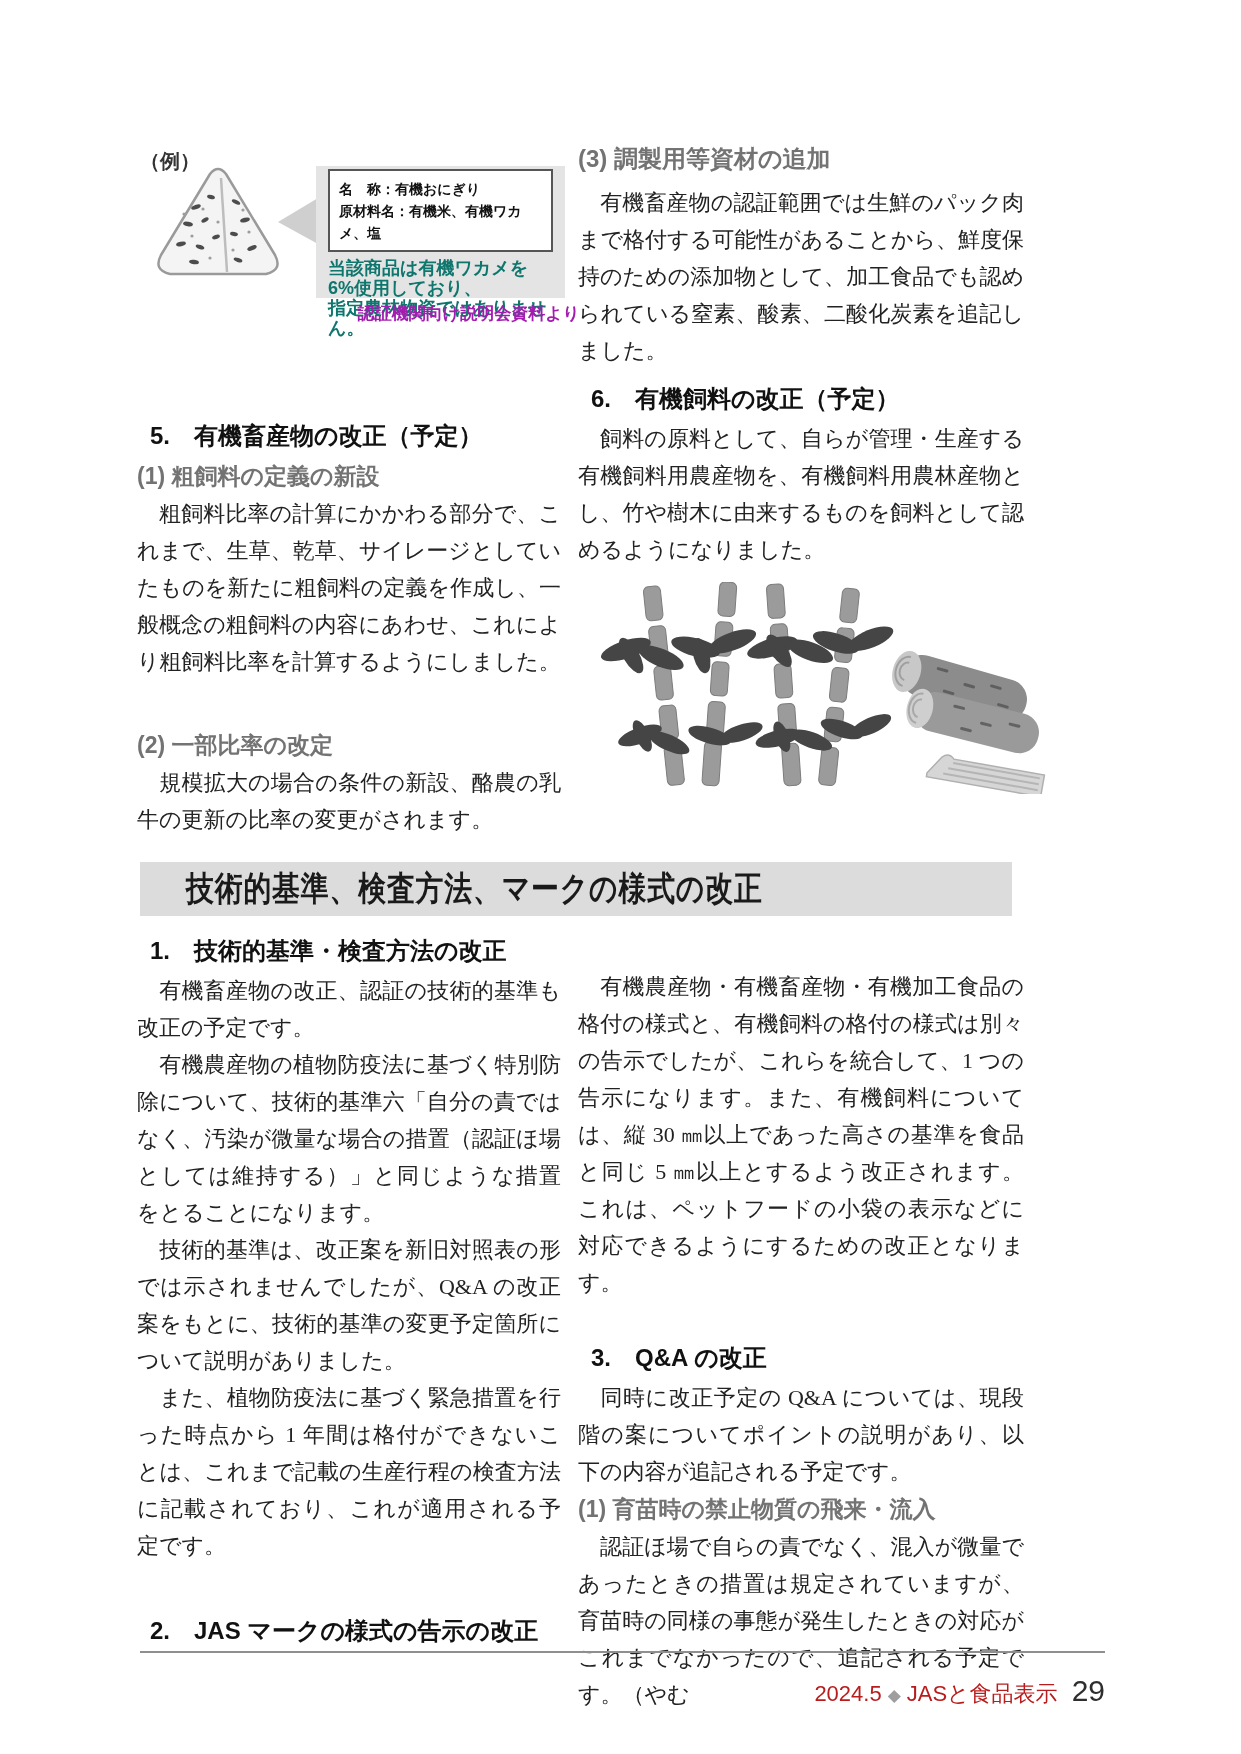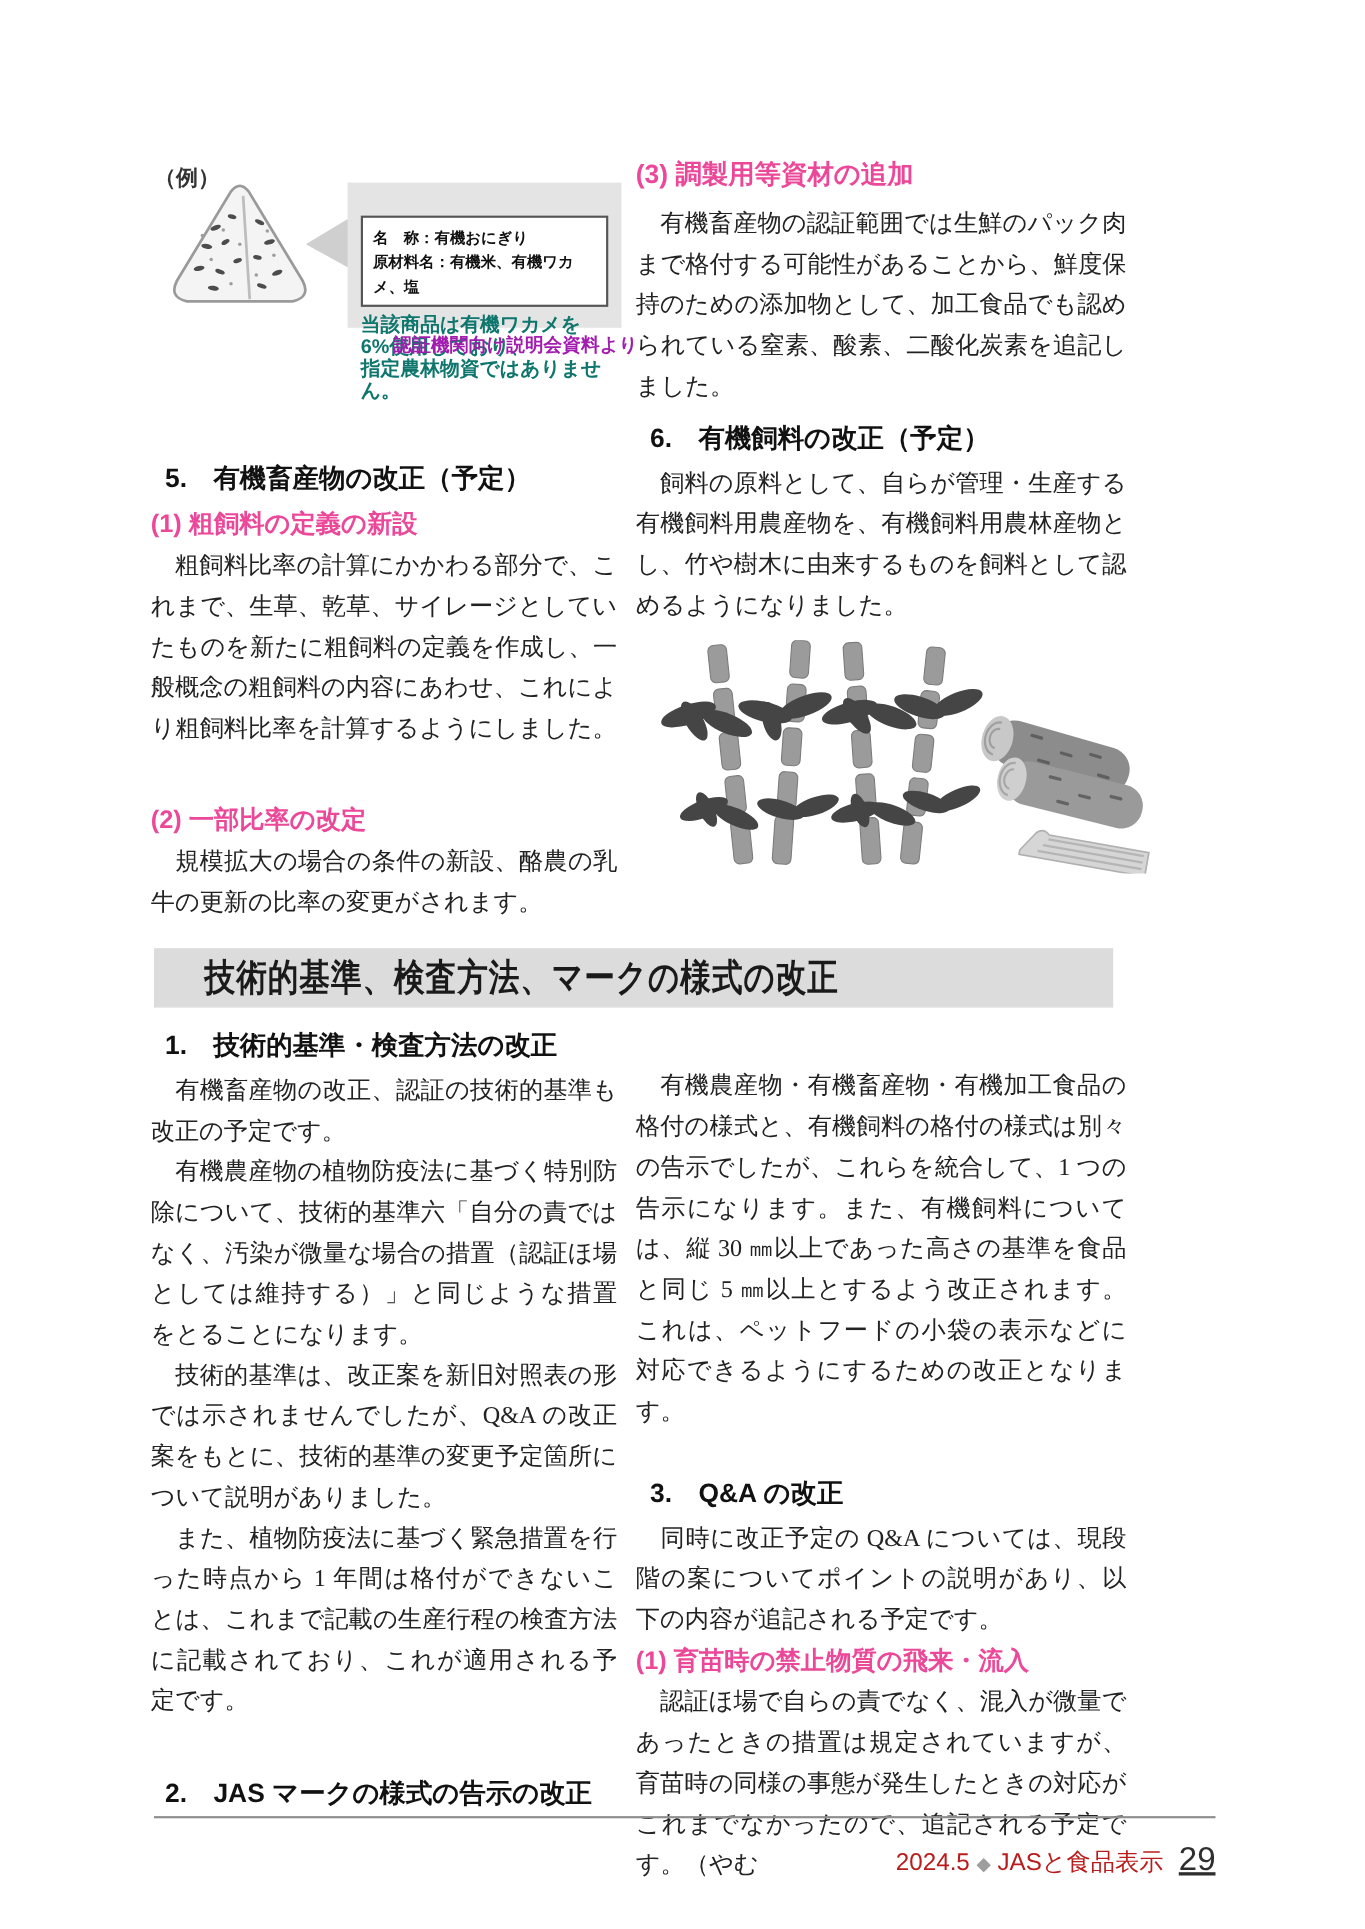--- a/index.html
+++ b/index.html
@@ -2,38 +2,38 @@
 <html><head>
 <meta charset="utf-8">
 <style>
   html,body{margin:0;padding:0;background:#ffffff;}
   .page{position:relative;width:1241px;height:1754px;background:#ffffff;
         font-family:"Liberation Serif","DejaVu Serif",serif;color:#1d1d1d;overflow:hidden;}
   .abs{position:absolute;}
   .gothic{font-family:"Liberation Sans","DejaVu Sans",sans-serif;font-weight:bold;}
   .body-text{font-size:22px;line-height:37px;text-align:justify;color:#222;}
   .sec-heading{font-size:24px;line-height:42px;color:#111;padding-left:13px;}
-  .sub-heading{font-size:23px;line-height:38px;color:#ec4899;}
+  .sub-heading{font-size:23px;line-height:38px;color:#737373;}
   .col-left{left:137px;width:424px;}
   .col-right{left:578px;width:446px;}
   .example-label{font-size:20px;color:#333;}
   .fig-panel{background:#e4e4e4;}
-  .fig-box{margin:30px 12px 0 12px;border:2px solid #555;background:#ffffff;padding:7px 9px 6px 9px;}
+  .fig-box{margin:3px 12px 0 12px;border:2px solid #555;background:#ffffff;padding:7px 9px 6px 9px;}
   .fig-box div{font-size:14px;line-height:22px;color:#111;}
   .fig-note{margin:6px 12px 0 12px;font-size:18px;line-height:20px;color:#0f766e;}
   .fig-caption{font-size:17px;color:#a21caf;text-align:right;}
   .banner{left:140px;top:862px;width:872px;height:54px;background:#dcdcdc;display:flex;align-items:center;}
   .banner-title{font-size:34px;font-weight:bold;color:#1a1a1a;white-space:nowrap;
                 transform:scaleX(0.82);transform-origin:left center;margin-left:46px;letter-spacing:1px;}
   .footer-line{left:140px;top:1651px;width:965px;height:2px;background:#8f8f8f;}
   .footer{top:1674px;left:0;width:1105px;display:flex;justify-content:flex-end;align-items:baseline;
           font-family:"Liberation Sans","DejaVu Sans",sans-serif;}
   .footer .date,.footer .journal{font-size:22px;color:#b91c1c;}
   .footer .diamond{font-size:17px;color:#9e9e9e;margin:0 6px;}
-  .footer .pagenum{font-size:30px;color:#2e2e2e;margin-left:14px;font-weight:500;text-decoration:underline;}
+  .footer .pagenum{font-size:30px;color:#2e2e2e;margin-left:14px;font-weight:500;}
   p{margin:0;}
   .mt-blank{margin-top:46px;}
   .mt-blank-sm{margin-top:36px;}
 </style>
 </head>
 <body>
 
 <div class="page">
 
   <div class="abs example-label gothic" style="left:140px;top:148px;">（例）</div>

